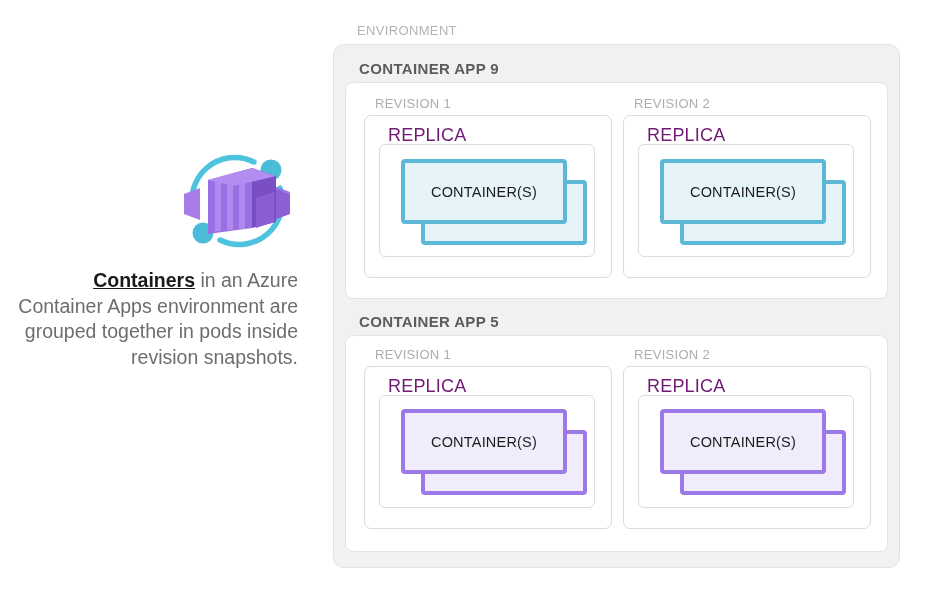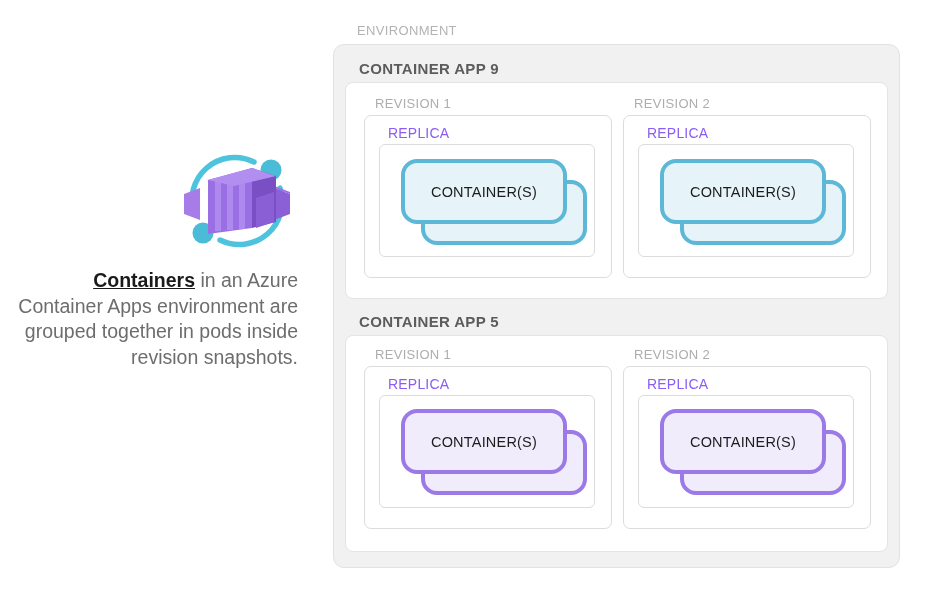--- a/index.html
+++ b/index.html
@@ -118,23 +118,23 @@
   #app1-rev1-box  { left: 364px; top: 115px; }
   #app1-rev2-box  { left: 623px; top: 115px; }
 
   #app2-rev1-label { left: 375px; top: 347px; }
   #app2-rev2-label { left: 634px; top: 347px; }
   #app2-rev1-box  { left: 364px; top: 366px; }
   #app2-rev2-box  { left: 623px; top: 366px; }
 
   .replica-label {
     position: absolute;
-    font-size: 14px;
+    font-size: 18px;
     letter-spacing: 0.2px;
-    color: #8b5cf6;
+    color: #701a75;
     font-weight: normal;
   }
   .replica-box {
     position: absolute;
     width: 216px;
     height: 113px;
     box-sizing: border-box;
     background: #ffffff;
     border: 1.4px solid #dcdcdc;
     border-radius: 6px;
@@ -159,21 +159,21 @@
   #app1-stack1 { left: 401px; top: 159px; }
   #app1-stack2 { left: 660px; top: 159px; }
   #app2-stack1 { left: 401px; top: 409px; }
   #app2-stack2 { left: 660px; top: 409px; }
 
   .cbox {
     position: absolute;
     width: 166px;
     height: 65px;
     box-sizing: border-box;
-    border-radius: 16px;
+    border-radius: 4px;
   }
   .cbox-back {
     left: 20px;
     top: 21px;
   }
   .cbox-front {
     left: 0px;
     top: 0px;
     display: flex;
     align-items: center;

